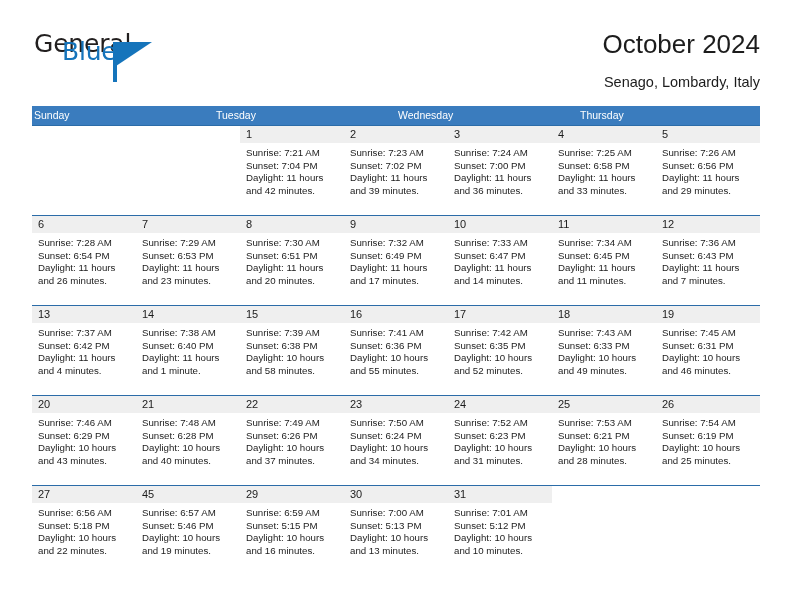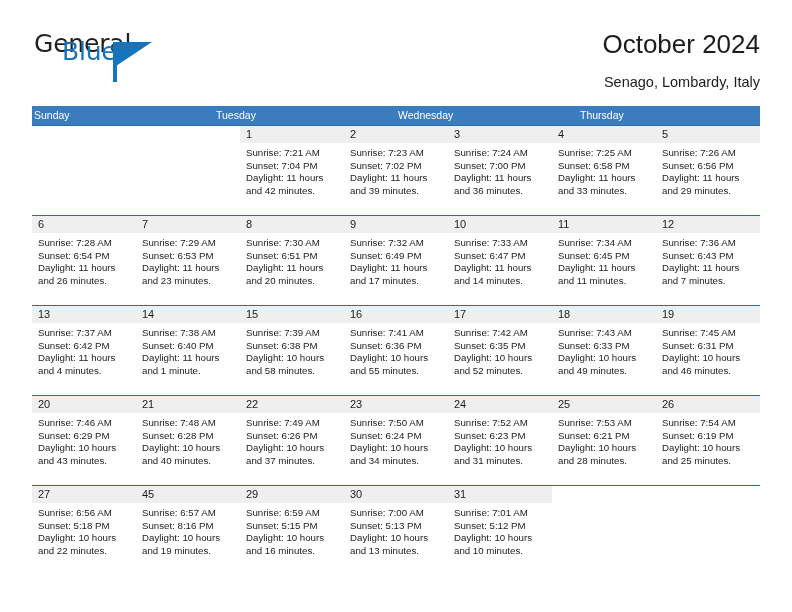--- a/index.html
+++ b/index.html
@@ -524,21 +524,21 @@
           <div class="day-line">Daylight: 10 hours</div>
           <div class="day-line">and 22 minutes.</div>
         </div>
       </div>
       <div class="day-cell">
         <div class="day-num-band">
             <span class="day-num">45</span>
           </div>
         <div class="day-body">
           <div class="day-line">Sunrise: 6:57 AM</div>
-          <div class="day-line">Sunset: 8:16 PM</div>
+          <div class="day-line">Sunset: 5:46 PM</div>
           <div class="day-line">Daylight: 10 hours</div>
           <div class="day-line">and 19 minutes.</div>
         </div>
       </div>
       <div class="day-cell">
         <div class="day-num-band">
             <span class="day-num">29</span>
           </div>
         <div class="day-body">
           <div class="day-line">Sunrise: 6:59 AM</div>

